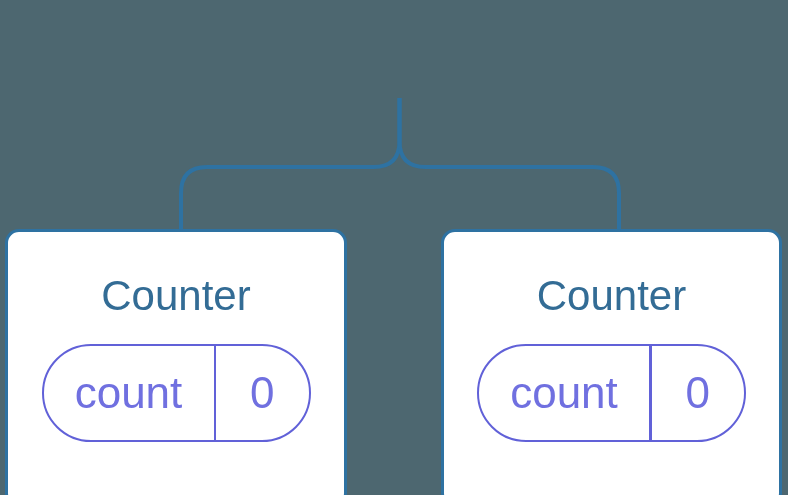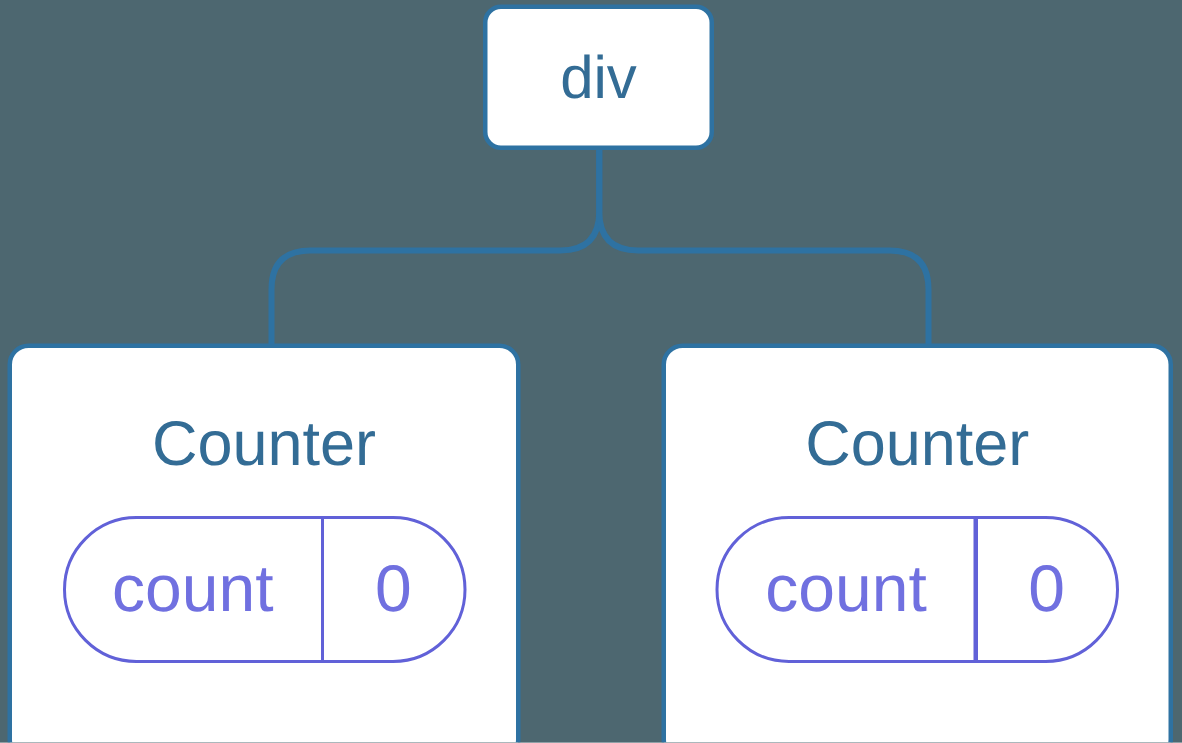--- a/index.html
+++ b/index.html
@@ -92,23 +92,20 @@
 </head>
 <body>
 
 <div class="stage">
 
   <svg class="connector" viewBox="0 0 788 495" xmlns="http://www.w3.org/2000/svg" aria-hidden="true">
     <path d="M399.5 98 V141 Q399.5 167 373.5 167 H207 Q181 167 181 193 V231" fill="none" stroke="#2E72A2" stroke-width="4"></path>
     <path d="M399.5 98 V141 Q399.5 167 425.5 167 H593 Q619 167 619 193 V231" fill="none" stroke="#2E72A2" stroke-width="4"></path>
   </svg>
 
-  <div class="node node-root">
-    <span class="node-label">div</span>
-  </div>
 
   <div class="node node-card left">
     <div class="card-title">Counter</div>
     <div class="state-pill">
       <div class="state-key">count</div>
       <div class="state-divider"></div>
       <div class="state-value">0</div>
     </div>
   </div>
 

